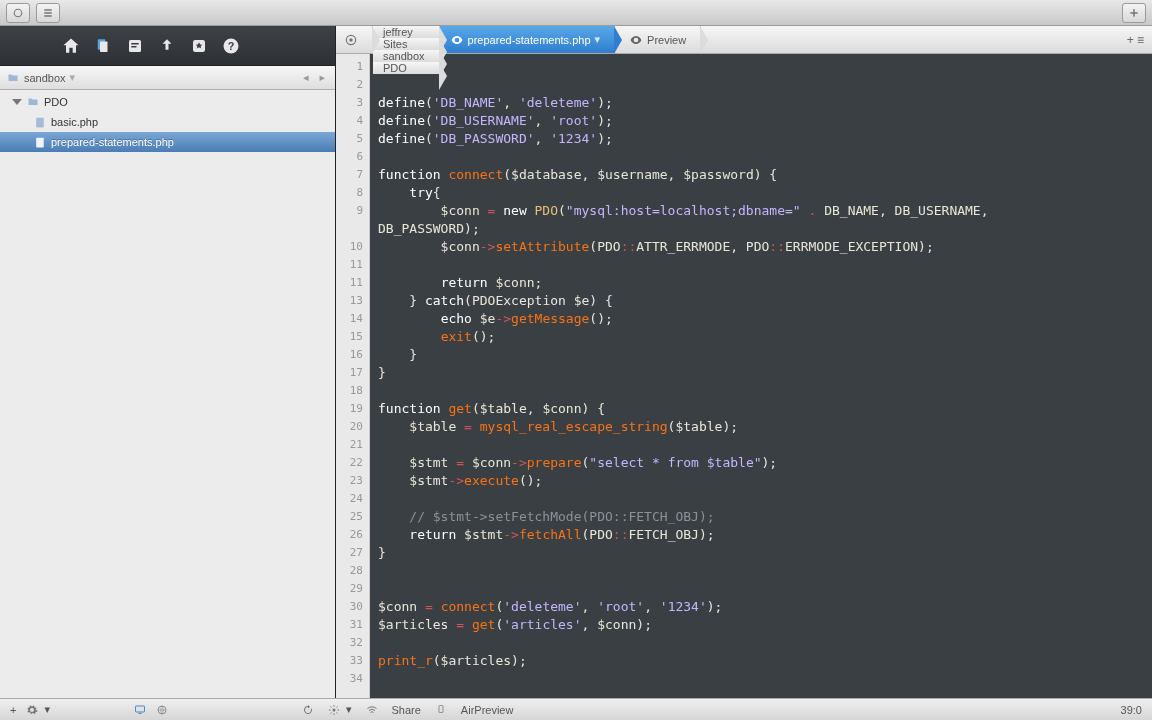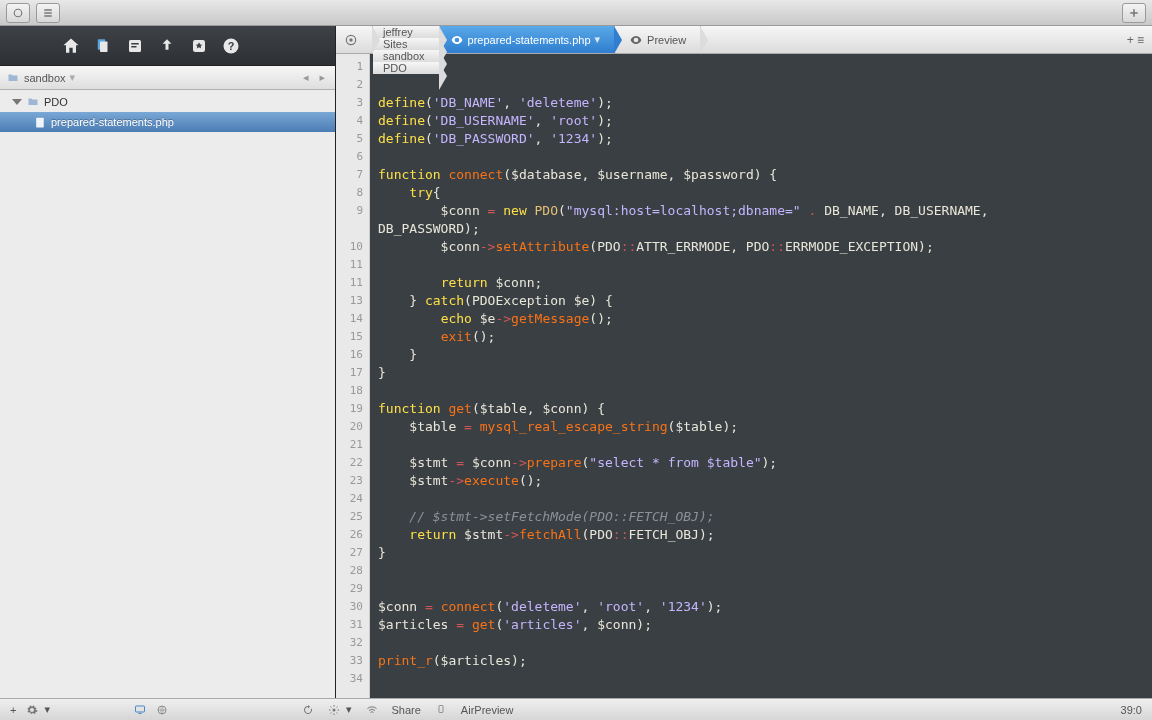--- a/index.html
+++ b/index.html
@@ -154,26 +154,26 @@
   flex:1;
   background: #3a3f44;
   color: #e8e6d8;
   padding: 4px 0 4px 8px;
   white-space: pre;
   overflow: auto;
 }
 .code div { height: 18px; }
 
 .t-tag { color: #79c0ff; }
-.t-kw  { color: #fde047; }
+.t-kw  { color: #ffffff; }
 .t-fn  { color: #f97316; }
 .t-str { color: #c4b5fd; }
 .t-op  { color: #cf5555; }
 .t-cls { color: #e5c176; }
-.t-cmt { color: #8a9199; font-style: italic; }
+.t-cmt { color: #8a9199; }
 
 .status {
   height: 22px;
   background: linear-gradient(#efefef,#d6d6d6);
   border-top: 1px solid #aaa;
   display:flex; align-items:center;
   font-size: 11px;
   color: #555;
   gap: 14px;
   padding: 0 10px;
@@ -259,20 +259,26 @@
     </div>
     <div class="tree">
       <div class="tree-row lvl1">
         <span class="tri"></span>
         <svg class="folder-ico" viewBox="0 0 24 24">
             <path d="M3 5h6l2 2h10v11H3z"></path>
           </svg>
         <span>PDO</span>
       </div>
       <div id="tree-files">
+          <div class="tree-row lvl2">
+            <svg class="php-ico" viewBox="0 0 24 24">
+              <rect x="4" y="3" width="14" height="18" rx="1" fill="#9fb7d4" opacity=".9"></rect>
+            </svg>
+            <span>basic.php</span>
+          </div>
           <div class="tree-row lvl2 sel">
             <svg class="php-ico" viewBox="0 0 24 24">
               <rect x="4" y="3" width="14" height="18" rx="1" fill="#fff" opacity=".9"></rect>
             </svg>
             <span>prepared-statements.php</span>
           </div>
         </div>
     </div>
   </div>
 

